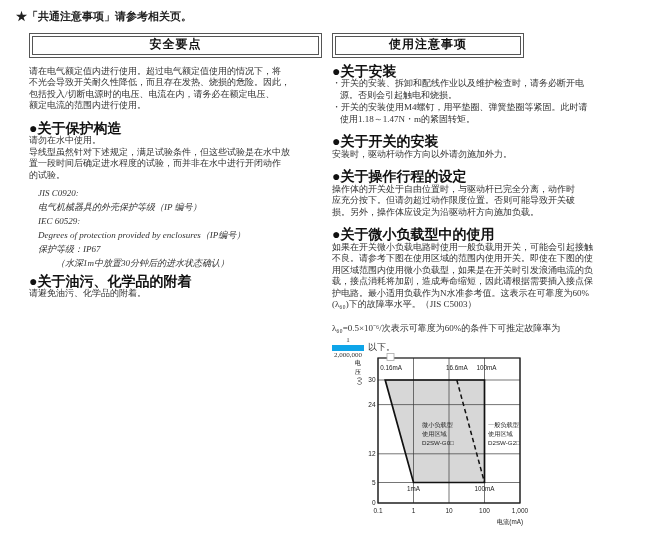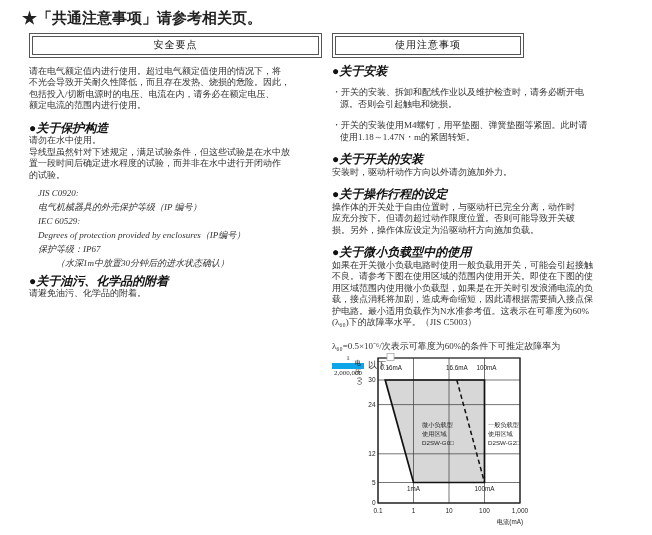--- a/index.html
+++ b/index.html
@@ -1,30 +1,30 @@
 <!DOCTYPE html>
 <html><head>
 <meta charset="utf-8">
 <style>
   html,body{margin:0;padding:0;background:#fff;}
   .page{position:relative;width:652px;height:535px;background:#fff;overflow:hidden;
         font-family:"Liberation Serif",serif;color:#333;}
-  .topnote{position:absolute;left:22px;top:9px;font-size:15px;font-weight:bold;color:#222;}
+  .topnote{position:absolute;left:16px;top:9px;font-size:11px;font-weight:bold;color:#222;}
   .col{position:absolute;top:33px;font-size:9px;line-height:11.5px;}
   .col-left{left:29px;width:293px;}
   .col-right{left:332px;width:315px;}
   .titlebox{border:1px solid #555;padding:2px;background:#fff;box-sizing:border-box;}
-  .titlebox .inner{border:1px solid #555;text-align:center;font-size:10px;font-weight:normal;
+  .titlebox .inner{border:1px solid #555;text-align:center;font-size:12px;font-weight:bold;
                    color:#111;padding:2px 0 3px;letter-spacing:1px;}
   .col-right .titlebox{width:192px;}
-  h3{font-size:12px;font-weight:bold;color:#111;margin:11px 0 1px;font-style:italic;}
+  h3{font-size:14px;font-weight:bold;color:#111;margin:11px 0 1px;}
   p{margin:0;}
   .prewrap{white-space:pre-line;}
   .intro{margin-top:8px;}
-  .bullet{padding-left:8px;text-indent:-8px;white-space:pre-line;margin-top:10px;}
+  .bullet{padding-left:8px;text-indent:-8px;white-space:pre-line;margin-top:1px;}
   .stdblock{margin:7px 0 0 9px;}
   .stdblock div{margin-bottom:2.5px;font-style:italic;}
   .indent2{margin-left:18px;}
   .tight{margin-top:6px;}
   .formula{margin-top:12px;}
   .fracrow{display:flex;align-items:center;gap:4px;margin-top:2px;}
   .frac{display:inline-flex;flex-direction:column;align-items:center;font-size:7px;line-height:8.5px;color:#333;}
   .fnum{padding:0 2px;}
   .fden{border-top:6px solid #0ea5e9;padding:0 2px;}
   .chart{position:absolute;left:345px;top:350px;}

